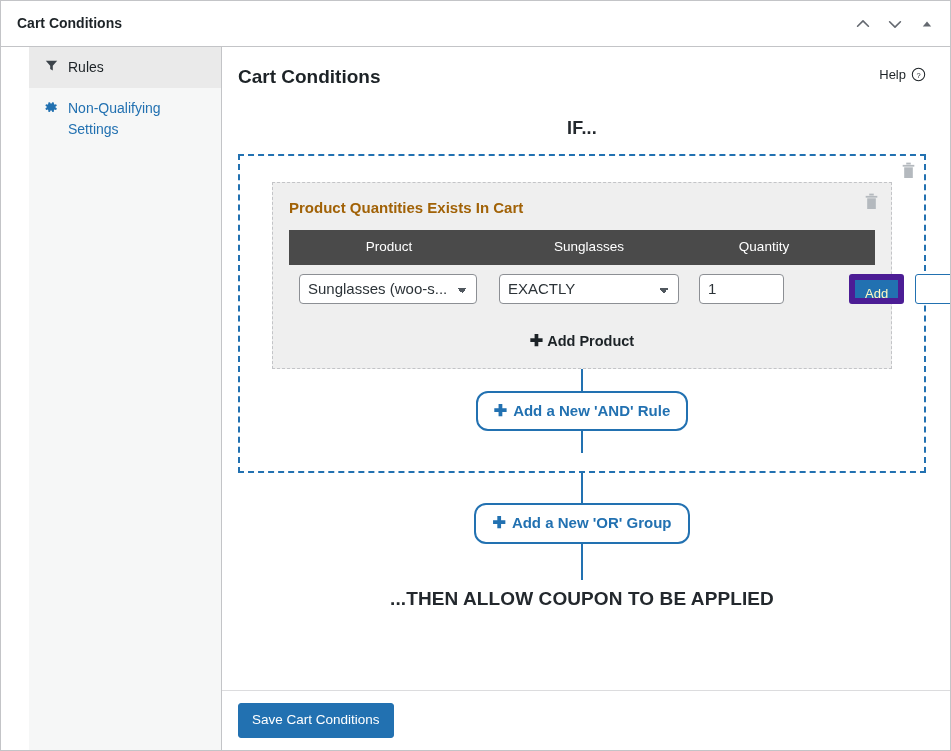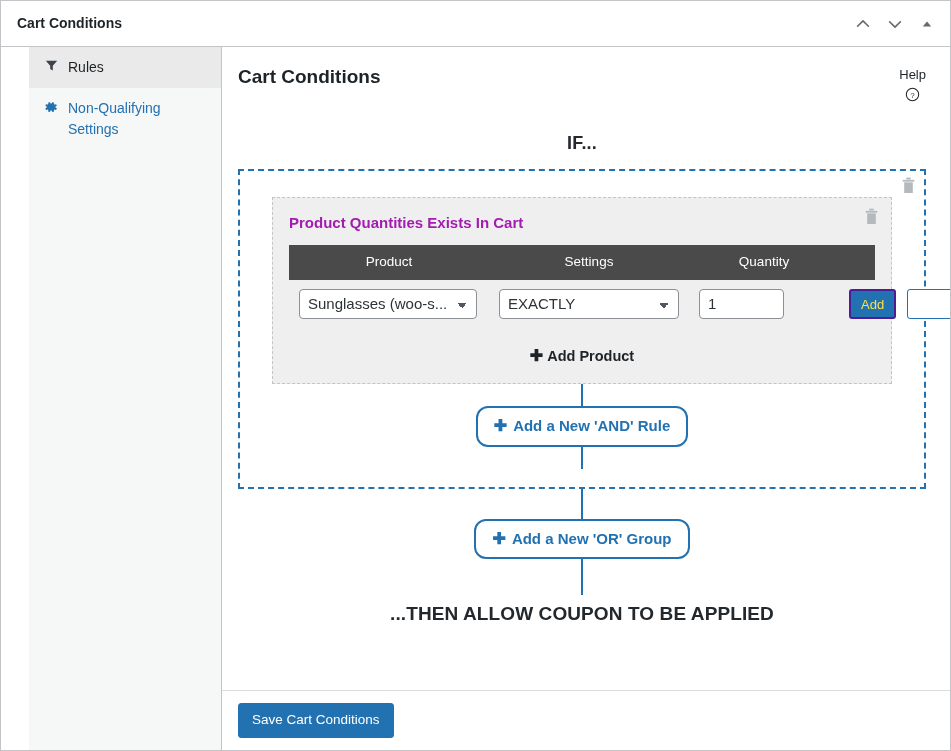--- a/index.html
+++ b/index.html
@@ -119,28 +119,26 @@
   .page-title {
     font-size: 19px;
     font-weight: bold;
     color: #1d2327;
     margin: 0;
     flex: 1 1 auto;
     line-height: 1.3;
   }
   .help-link {
     display: flex;
-    align-items: center;
     gap: 5px;
     font-size: 13px;
     color: #1d2327;
     text-decoration: none;
     cursor: pointer;
     margin-top: 2px;
-    flex-direction: column;
   }
 
   .page-desc {
     margin: 22px 0 0 0;
     font-size: 13.5px;
     color: #3c434a;
     line-height: 1.5;
   }
 
   .if-label {
@@ -177,21 +175,21 @@
   .card-del {
     position: absolute;
     top: 10px; right: 12px;
     cursor: pointer;
     color: #b4b9be;
     line-height: 0;
   }
   .card-title {
     font-size: 15px;
     font-weight: bold;
-    color: #a21caf;
+    color: #a16207;
     margin: 2px 0 14px 0;
   }
 
   table.cond-table {
     width: 100%;
     border-collapse: collapse;
     table-layout: fixed;
   }
   table.cond-table thead th {
     background: #4a4a4a;
@@ -250,22 +248,22 @@
     border-radius: 3px;
     cursor: pointer;
     padding: 0 10px;
     height: 30px;
     line-height: 28px;
     display: inline-block;
     vertical-align: middle;
   }
   .btn-primary {
     background: #2271b1;
-    border: 2px solid #4c1d95;
-    color: #fde047;
+    border: 6px solid #4c1d95;
+    color: #fef9c3;
   }
   .btn-secondary {
     background: #fff;
     border: 1px solid #2271b1;
     color: #404040;
     margin-left: 6px;
     padding-left: 44px;
   }
 
   .add-product-row {
@@ -439,21 +437,21 @@
                 </svg>
               </span>
             </span>
 
             <div class="card-title">Product Quantities Exists In Cart</div>
 
             <table class="cond-table">
               <thead>
                 <tr>
                   <th class="c-product">Product</th>
-                  <th class="c-cond">Settings</th>
+                  <th class="c-cond">Sunglasses</th>
                   <th class="c-qty">Quantity</th>
                   <th class="c-act"></th>
                 </tr>
               </thead>
               <tbody>
                 <tr>
                   <td>
                     <select class="wp-select sel-product">
                       <option>Sunglasses (woo-s...</option>
                     </select>

